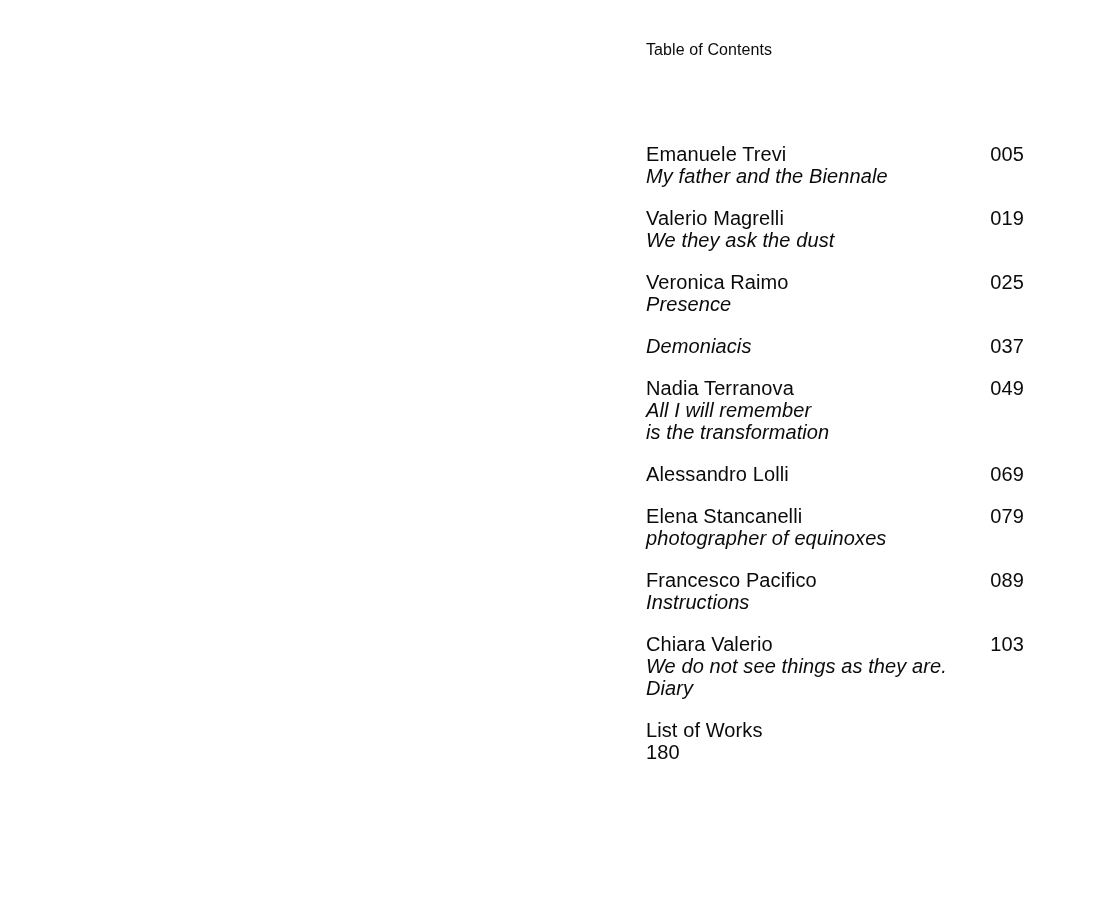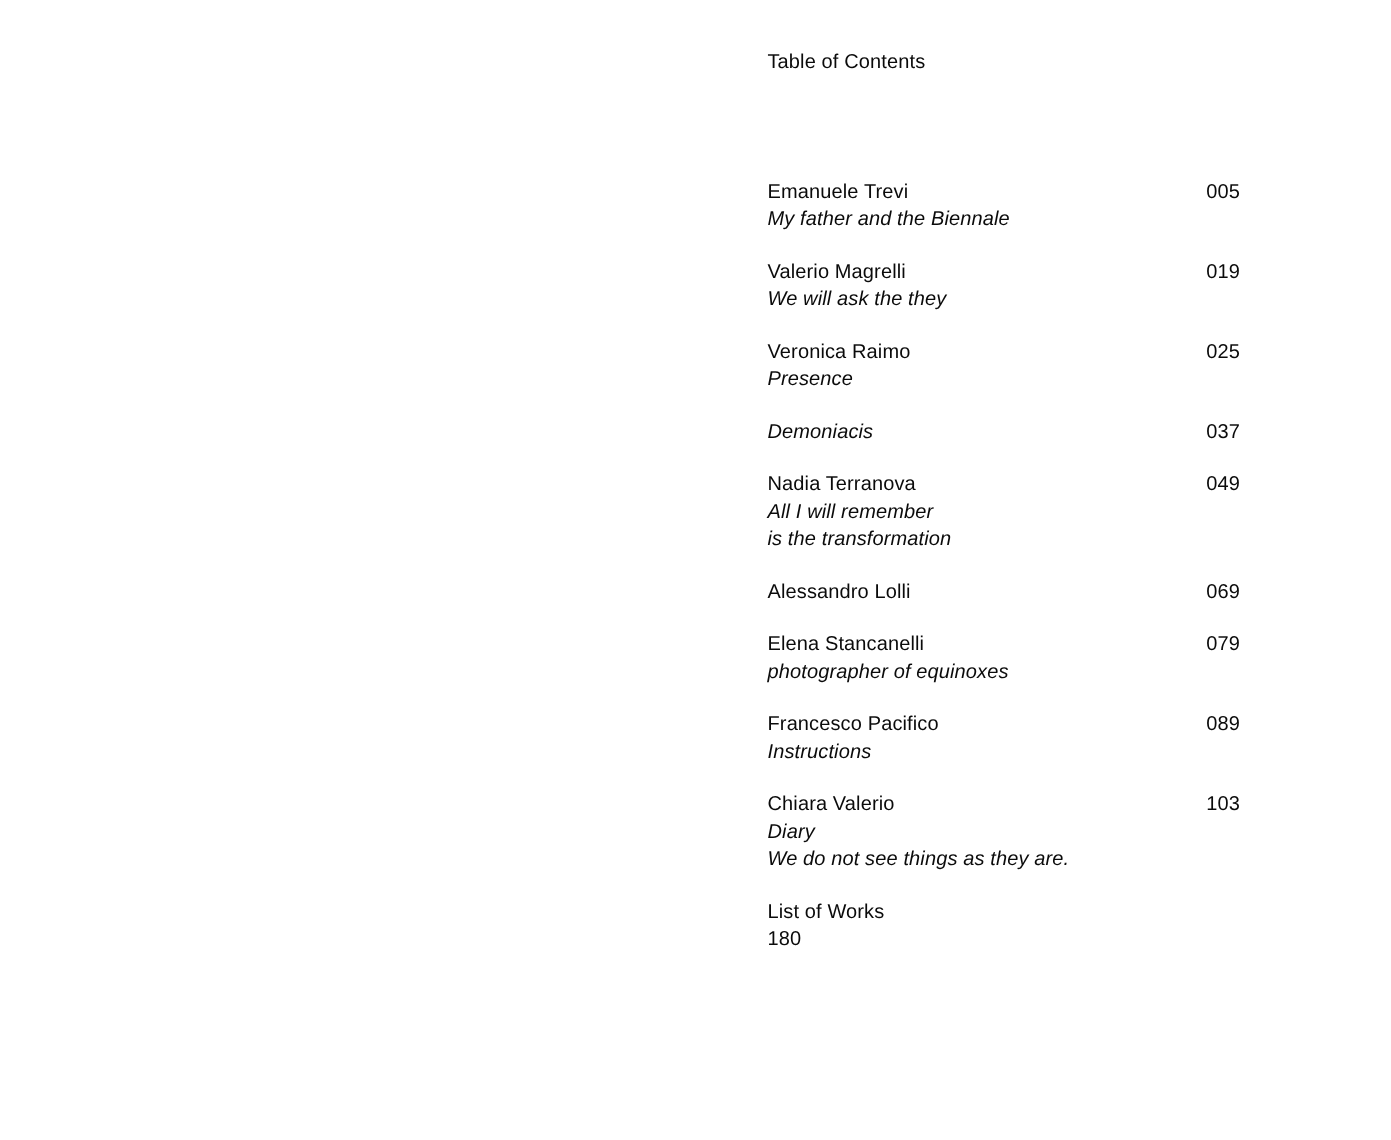--- a/index.html
+++ b/index.html
@@ -10,40 +10,40 @@
     overflow: hidden;
   }
   body {
     position: relative;
     font-family: "Liberation Sans", "DejaVu Sans", sans-serif;
     color: #0b0b0b;
     -webkit-font-smoothing: antialiased;
   }
   .toc-column {
     position: absolute;
-    left: 614px;
+    left: 646px;
     top: 39px;
     width: 378px;
   }
   .toc-title {
     font-size: 16px;
     font-weight: 400;
     line-height: 22px;
     letter-spacing: 0.1px;
     margin: 0 0 82px 0;
   }
   .toc-list {
     list-style: none;
   }
   .toc-entry {
     display: flex;
     justify-content: space-between;
     align-items: flex-start;
     margin-bottom: 20px;
-    font-size: 16px;
+    font-size: 20px;
     line-height: 22px;
     letter-spacing: 0.1px;
   }
   .toc-entry:last-child { margin-bottom: 0; flex-direction: column; }
   .entry-text { flex: 1 1 auto; min-width: 0; padding-right: 12px; }
   .entry-author { font-style: normal; }
   .entry-title-line { font-style: italic; }
   .entry-page {
     flex: 0 0 auto;
     text-align: right;
@@ -62,21 +62,21 @@
     <div class="entry-text">
       <div class="entry-author">Emanuele Trevi</div>
     <div class="entry-title-line">My father and the Biennale</div>
           </div>
     <div class="entry-page">005</div>
   </li>
 
   <li class="toc-entry">
     <div class="entry-text">
       <div class="entry-author">Valerio Magrelli</div>
-    <div class="entry-title-line">We will ask the they</div>
+    <div class="entry-title-line">We they ask the dust</div>
           </div>
     <div class="entry-page">019</div>
   </li>
 
   <li class="toc-entry">
     <div class="entry-text">
       <div class="entry-author">Veronica Raimo</div>
     <div class="entry-title-line">Presence</div>
           </div>
     <div class="entry-page">025</div>
@@ -118,22 +118,22 @@
     <div class="entry-text">
       <div class="entry-author">Francesco Pacifico</div>
     <div class="entry-title-line">Instructions</div>
           </div>
     <div class="entry-page">089</div>
   </li>
 
   <li class="toc-entry">
     <div class="entry-text">
       <div class="entry-author">Chiara Valerio</div>
-    <div class="entry-title-line">Diary</div>
-            <div class="entry-title-line">We do not see things as they are.</div>
+    <div class="entry-title-line">We do not see things as they are.</div>
+            <div class="entry-title-line">Diary</div>
           </div>
     <div class="entry-page">103</div>
   </li>
 
   <li class="toc-entry">
     <div class="entry-text">
       <div class="entry-author">List of Works</div>
     </div>
     <div class="entry-page">180</div>
   </li>

